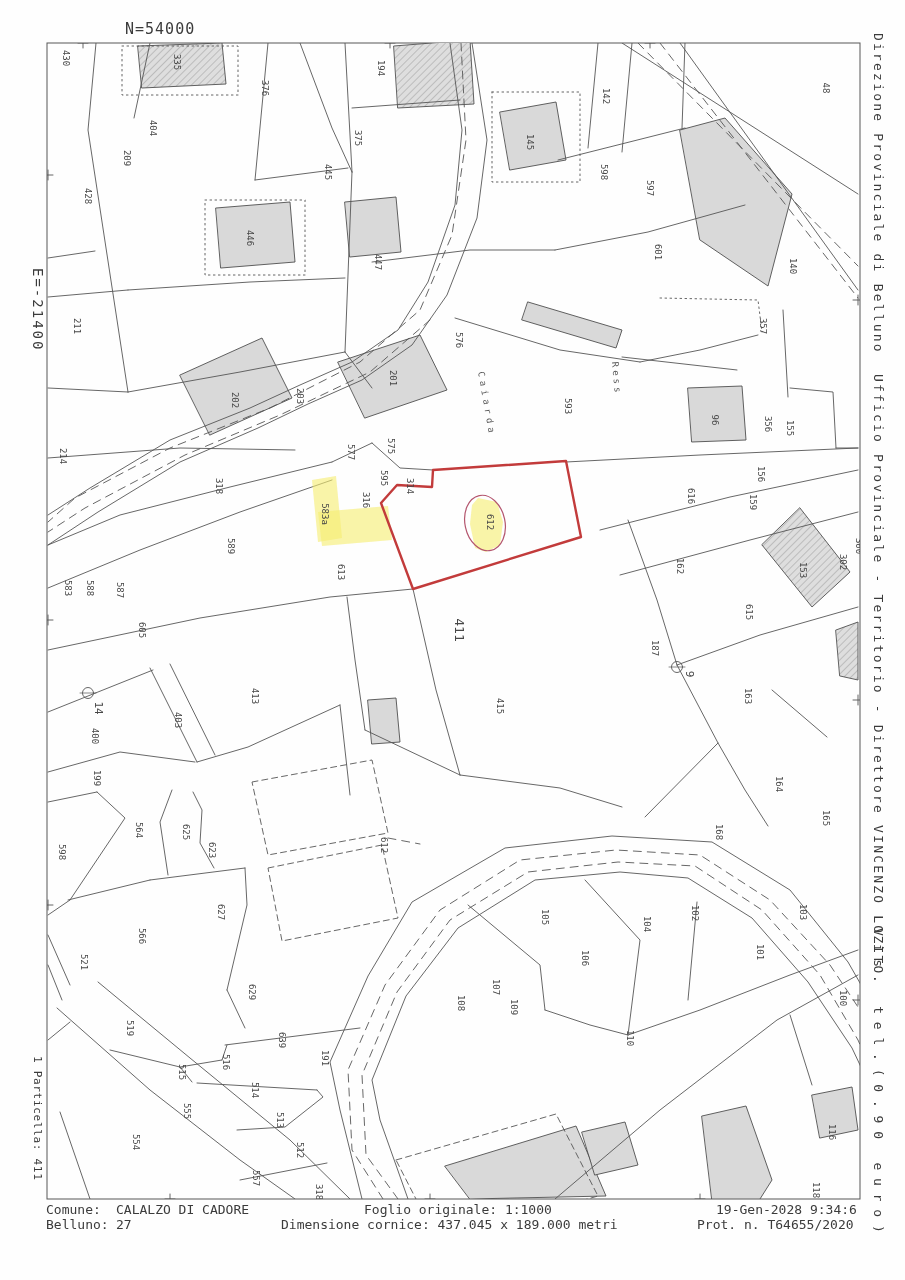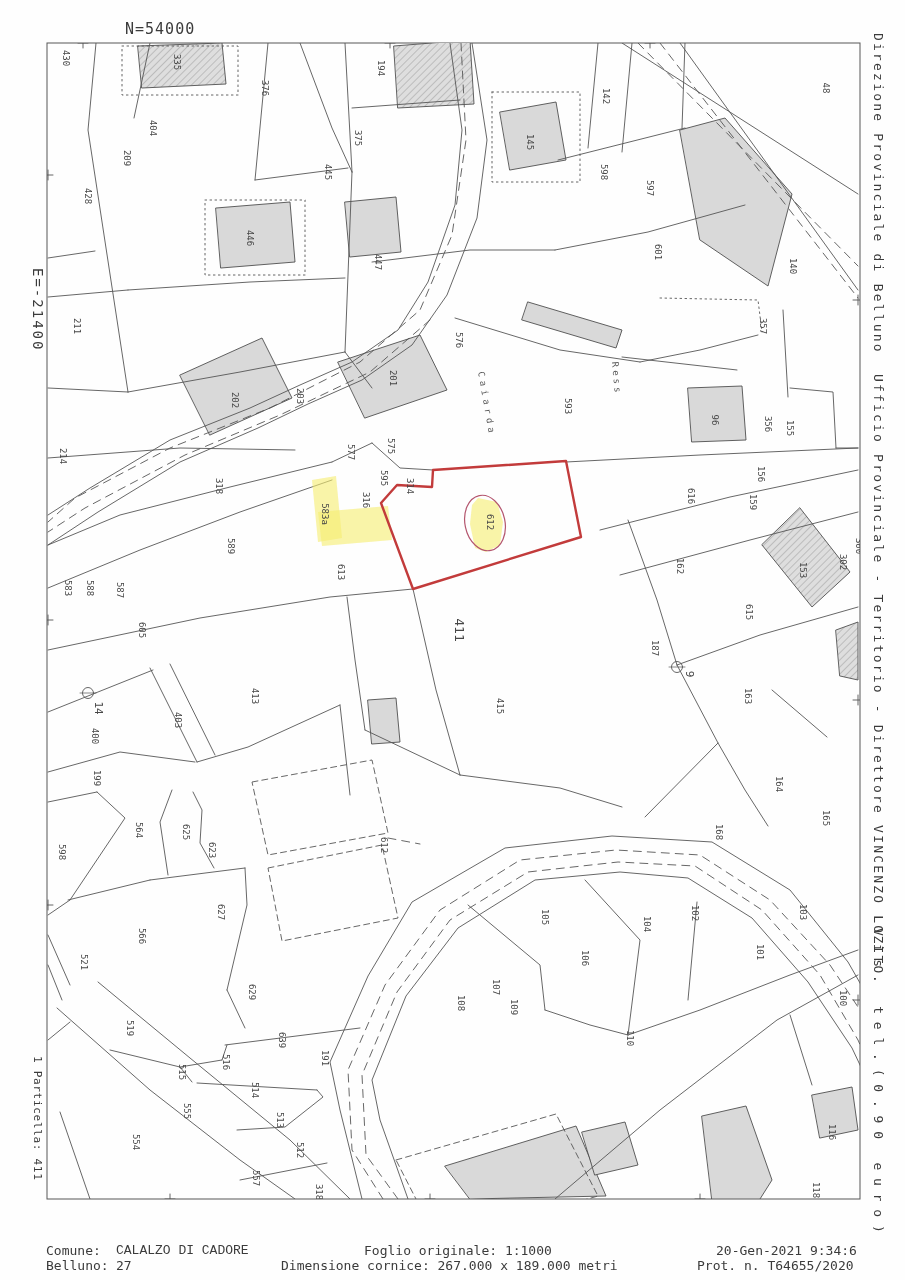--- a/index.html
+++ b/index.html
@@ -5,22 +5,22 @@
   html,body{margin:0;padding:0;background:#ffffff;}
   .sheet{position:relative;width:905px;height:1280px;background:#fefefe;overflow:hidden;
          font-family:"DejaVu Sans Mono",monospace;color:#3b3b3b;}
   #mapsvg{position:absolute;left:0;top:0;width:905px;height:1280px;}
   .nlabel{position:absolute;left:80px;top:20px;font-size:15px;letter-spacing:1px;margin-left:45px;}
   .vtext{position:absolute;writing-mode:vertical-rl;white-space:pre;}
   .elabel{left:30px;top:268px;font-size:14px;letter-spacing:2px;}
   .plabel{left:31px;top:1056px;font-size:11px;letter-spacing:0.7px;}
   .rheader{left:871px;top:33px;font-size:13px;letter-spacing:2.2px;}
   .rfooter{left:871px;top:928px;font-size:13px;letter-spacing:7.8px;}
-  .f{position:absolute;font-size:13px;white-space:pre;margin-top:41px;}
-  .f-coml{left:46px;top:1202px;} .f-comv{left:116px;top:1202px;font-family:Liberation Mono, monospace;}
+  .f{position:absolute;font-size:13px;white-space:pre;}
+  .f-coml{left:46px;top:1202px;} .f-comv{left:116px;top:1202px;}
   .f-fogl{left:46px;top:1217px;} .f-fogv{left:116px;top:1217px;}
   .f-scala{left:364px;top:1202px;} .f-dim{left:281px;top:1217px;}
   .f-date{left:716px;top:1202px;} .f-prot{left:697px;top:1217px;}
 </style>
 </head>
 <body>
 
 <div class="sheet">
   <svg id="mapsvg" viewBox="0 0 905 1280">
       <defs>
@@ -292,17 +292,17 @@
   <div class="vtext plabel">1 Particella: 411</div>
   <div class="vtext rheader">Direzione Provinciale di Belluno  Ufficio Provinciale - Territorio - Direttore VINCENZO LOZITO</div>
   <div class="vtext rfooter">Vis. tel.(0.90 euro)</div>
 
   <div>
     <span class="f f-coml">Comune:</span>
     <span class="f f-comv">CALALZO DI CADORE</span>
     <span class="f f-fogl">Belluno:</span>
     <span class="f f-fogv">27</span>
     <span class="f f-scala">Foglio originale: 1:1000</span>
-    <span class="f f-dim">Dimensione cornice: 267.000 x 189.000 metri</span>
-    <span class="f f-date">20-Gen-2021 9:34:6</span>
+    <span class="f f-dim">Dimensione cornice: 437.045 x 189.000 metri</span>
+    <span class="f f-date">19-Gen-2028 9:34:6</span>
     <span class="f f-prot">Prot. n. T64655/2020</span>
   </div>
 </div>
 
 </body></html>

